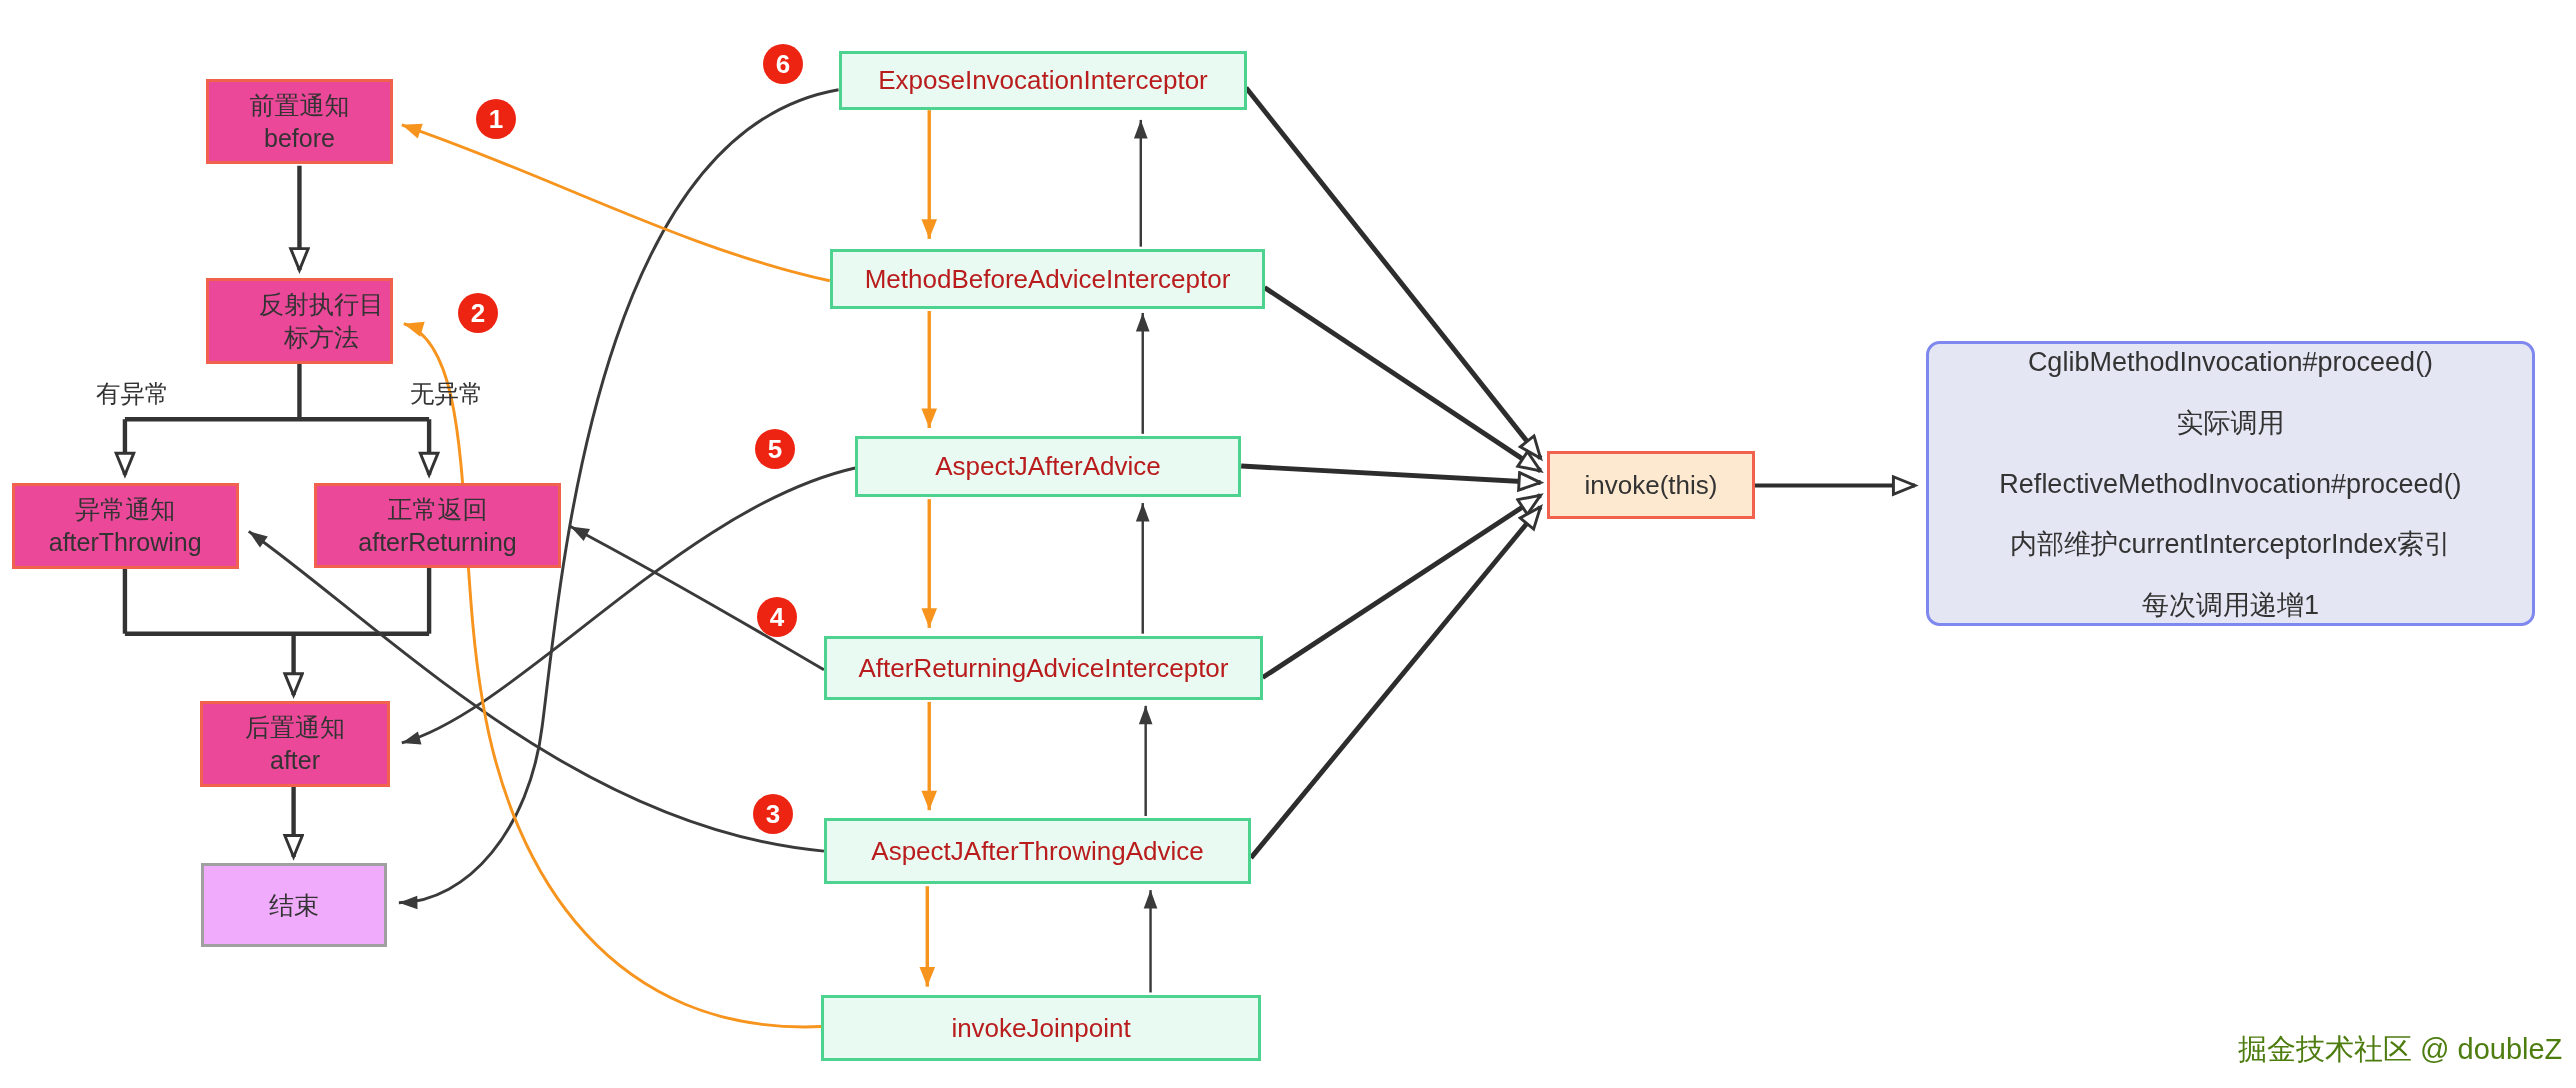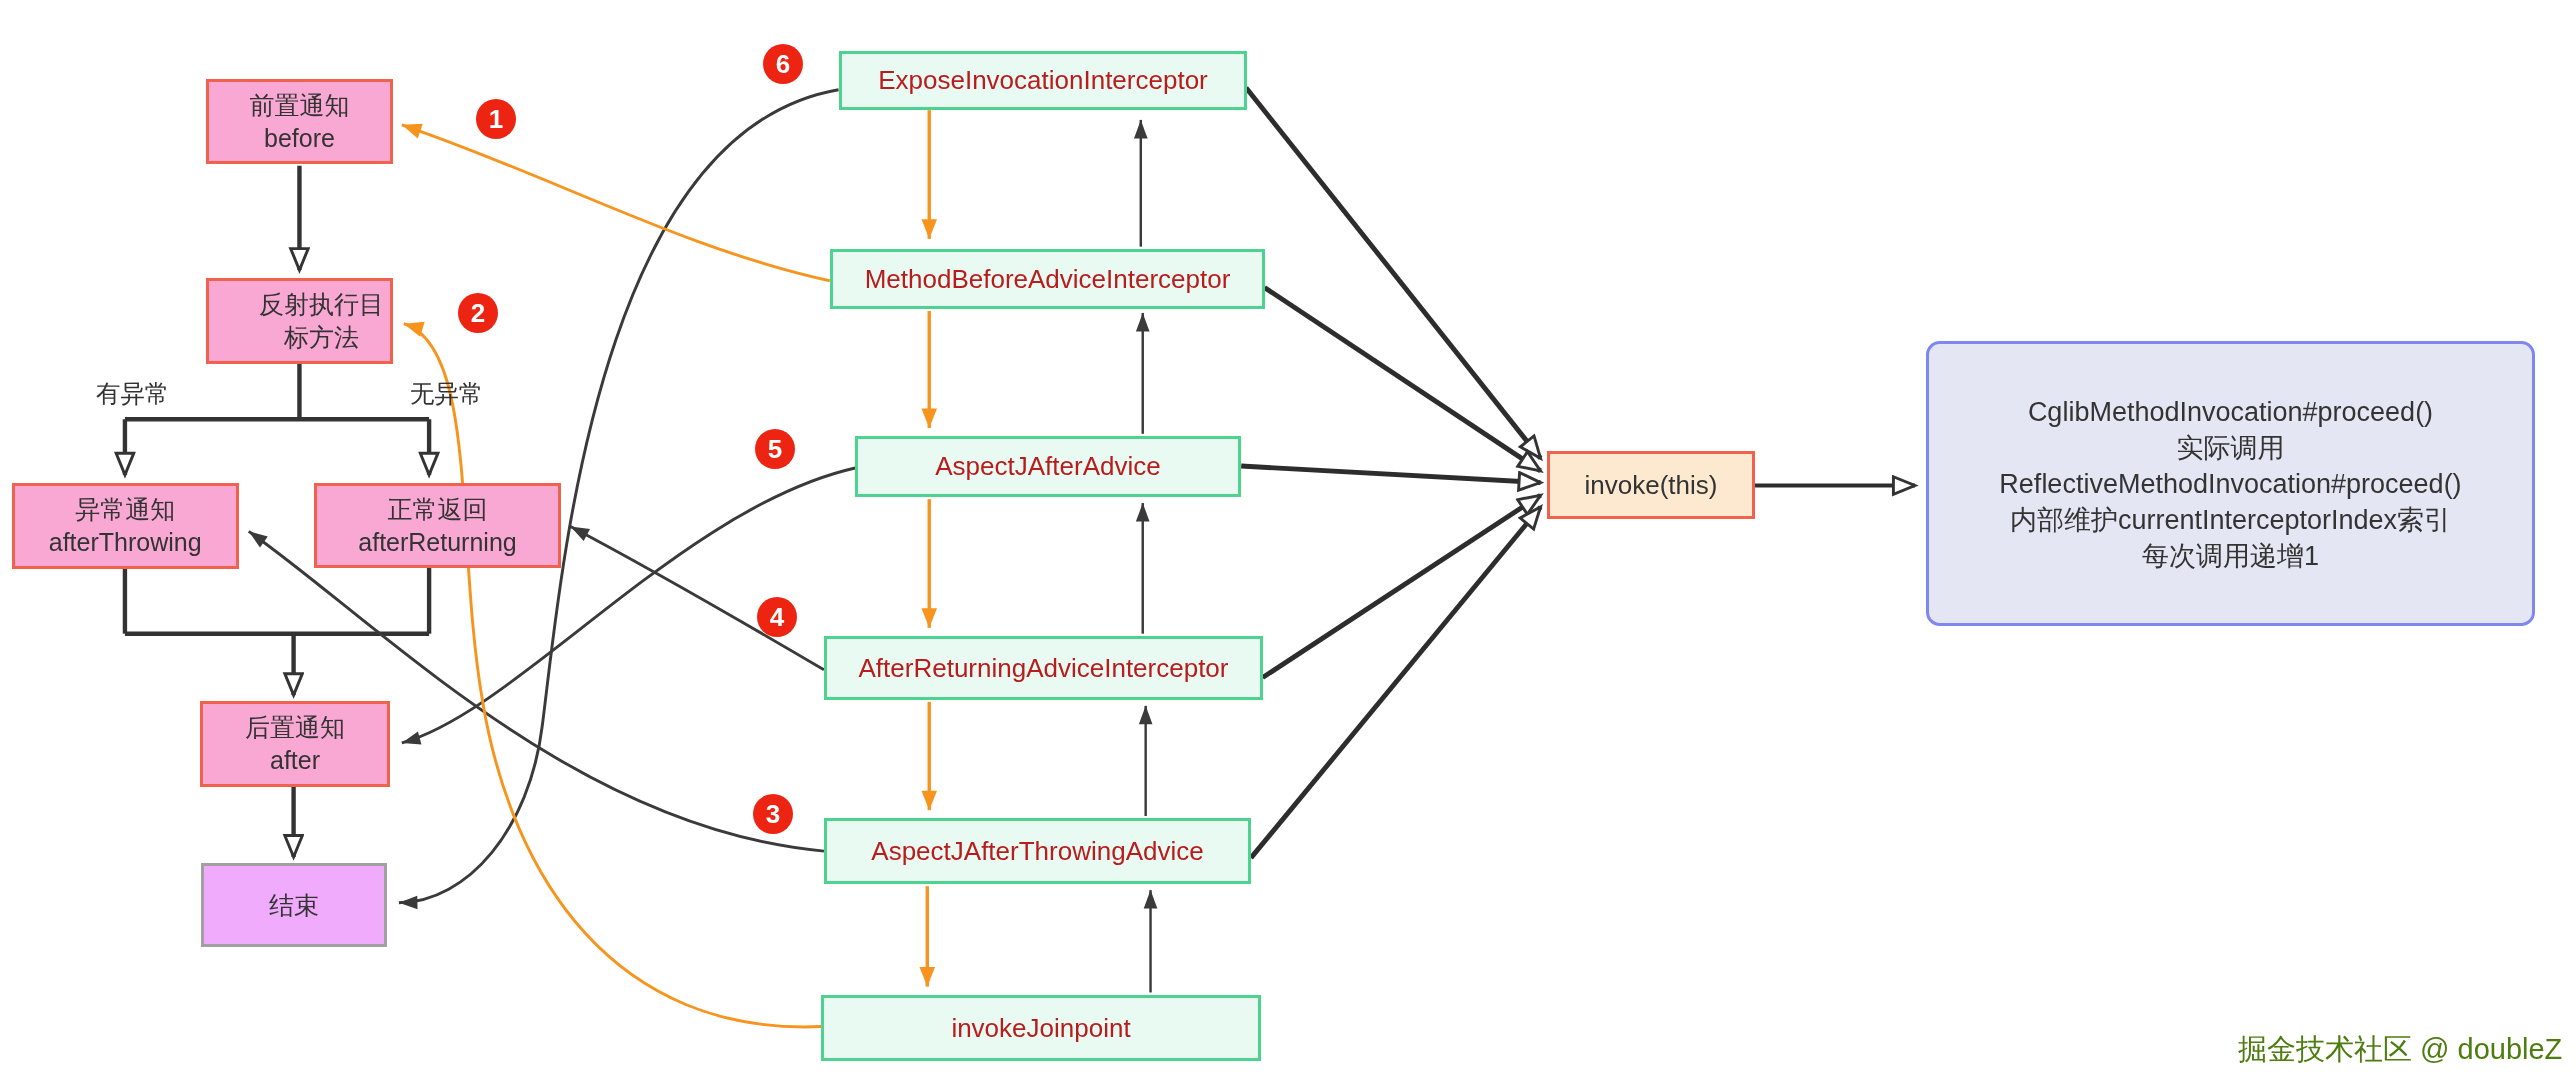--- a/index.html
+++ b/index.html
@@ -6,28 +6,28 @@
   #stage{
     position:relative;width:2576px;height:1088px;background:#ffffff;overflow:hidden;
     font-family:"Liberation Sans","DejaVu Sans",sans-serif;
   }
   #connector-layer{position:absolute;left:0;top:0;}
   .node{
     position:absolute;box-sizing:border-box;display:flex;flex-direction:column;
     align-items:center;justify-content:center;text-align:center;color:#333333;
   }
   .node .t{font-size:25px;line-height:33px;}
-  .pink{background:#f9a8d4;border:3.9px solid #f0614e;}
+  .pink{background:#ec4899;border:3.9px solid #f0614e;}
   .green{background:#e9faf2;border:3.9px solid #4dd28f;color:#b91c1c;}
   .green .t{font-size:26px;}
   .peach{background:#fde9d0;border:3.9px solid #f0614e;}
   .peach .t{font-size:26px;}
   .gray{background:#f0abfc;border:3.9px solid #a0a0a0;}
   .info{
-    background:#e4e6f3;border:3.9px solid #7f88ef;border-radius:13.7px;
+    background:#e4e6f3;border:3.9px solid #7f88ef;border-radius:13.7px;justify-content:space-between;
   }
   .info .t{font-size:27px;line-height:36px;}
   .badge{
     position:absolute;width:40px;height:40px;border-radius:50%;background:#ee2413;
     color:#ffffff;font-size:26px;font-weight:bold;display:flex;align-items:center;
     justify-content:center;
   }
   .branch-label{
     position:absolute;font-size:24.4px;color:#333333;white-space:nowrap;
   }

